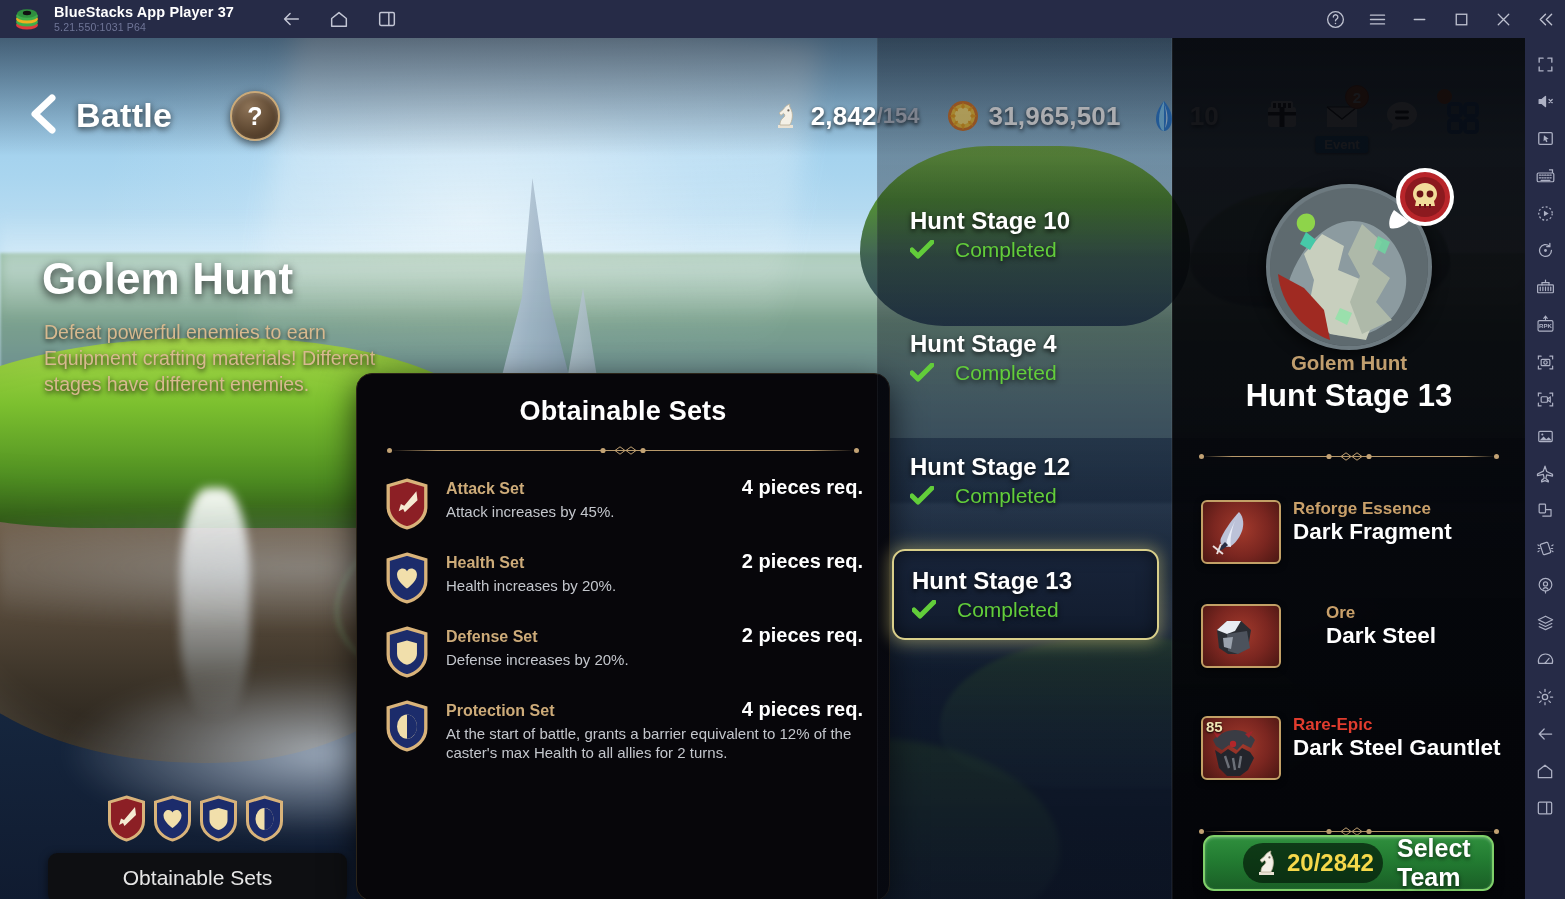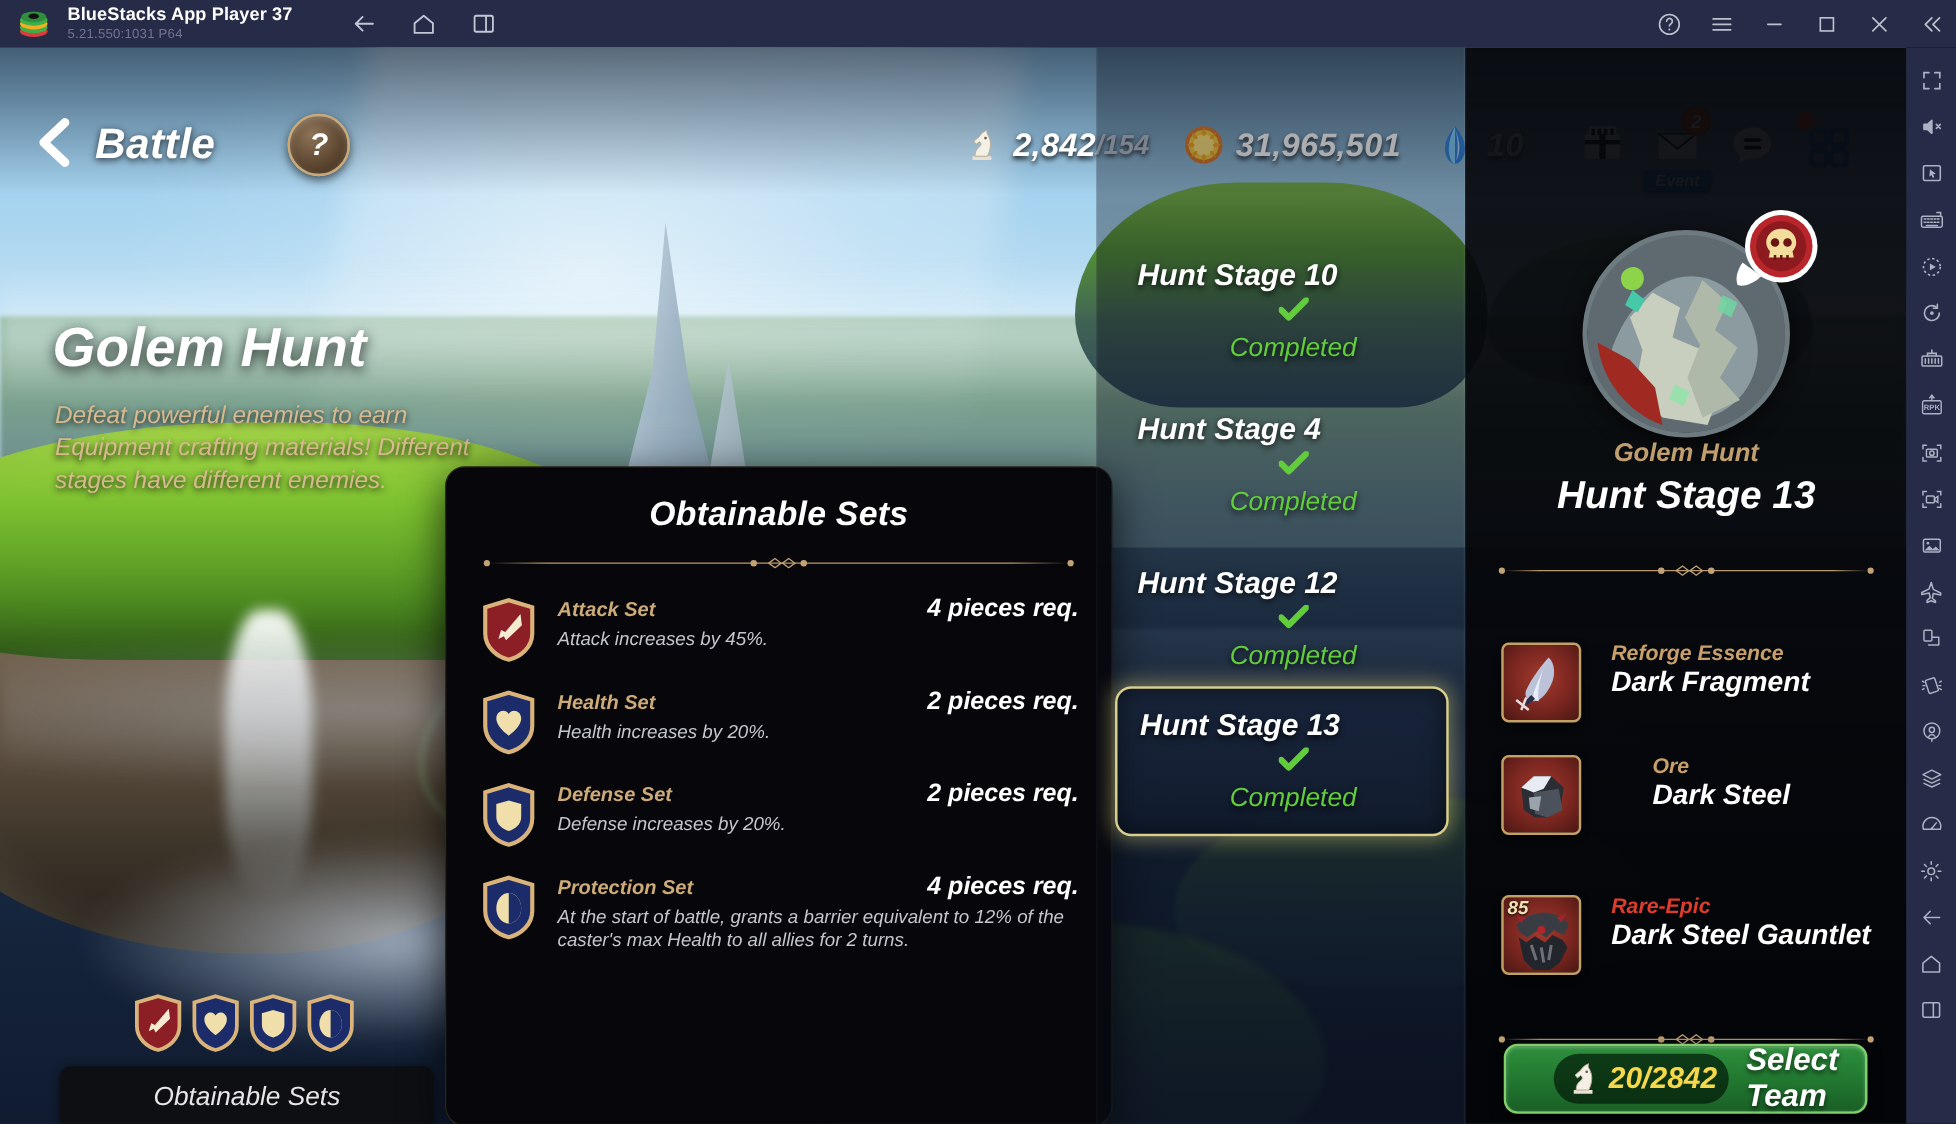--- a/index.html
+++ b/index.html
@@ -26,21 +26,21 @@
     position:absolute; right:0; top:38px; width:40px; height:861px;
     background:#262b47; display:flex; flex-direction:column; align-items:center;
     padding-top:8px; gap:0px;
   }
   .sb-item{ width:40px; height:37.2px; display:flex; align-items:center; justify-content:center; cursor:pointer; }
   .sb-item svg{ opacity:.80; }
 
   
   .game{
     position:absolute; left:0; top:38px; width:1525px; height:861px;
-    overflow:hidden; background:#14532d;font-style:italic;
+    overflow:hidden; background:#701a75;
   }
   
   .scene{ position:absolute; inset:0; }
   .sky{
     position:absolute; inset:0;
     background:
       radial-gradient(ellipse 520px 320px at 470px 180px, rgba(255,255,255,.55) 0%, rgba(216,238,255,.18) 45%, rgba(0,0,0,0) 72%),
       linear-gradient(180deg,#8fc4e8 0%, #a9d5ef 16%, #cfe7f5 30%, #9fc0d8 48%, #3f5f80 70%, #1b2b44 88%, #13203a 100%);
   }
   .sunbeam{
@@ -242,22 +242,22 @@
     background:linear-gradient(180deg, rgba(8,12,22,.32), rgba(8,12,22,.52));
     border-left:1px solid rgba(255,255,255,.05);
     border-right:1px solid rgba(255,255,255,.05);
     overflow:hidden;
   }
   .stage-item{
     position:absolute; left:14px; width:267px; padding:12px 0 12px 18px; cursor:pointer;
   }
   .stage-item .sname{ color:#fff; font-size:24px; font-weight:bold; text-shadow:0 2px 5px rgba(0,0,0,.8);}
   .stage-item .sstat{
-    display:flex; align-items:center; gap:9px; margin-top:3px;
-    color:#62cd3a; font-size:21px; font-weight:500; text-shadow:0 2px 5px rgba(0,0,0,.8);flex-direction:column;
+    display:flex; align-items:center; gap:21px; margin-top:3px;
+    color:#62cd3a; font-size:21px; font-weight:500; text-shadow:0 2px 5px rgba(0,0,0,.8);
   }
   .stage-item.selected{
     background:linear-gradient(180deg, rgba(24,36,58,.94), rgba(16,26,44,.94));
     border:2px solid #d9cf8a; border-radius:13px;
     box-shadow:0 0 16px 3px rgba(214,204,120,.45), inset 0 0 18px rgba(0,0,0,.5);
     padding:16px 0 16px 18px;
   }
 
   
   .detail{
@@ -285,22 +285,22 @@
   }
   .detail-div{ position:absolute; left:22px; right:22px; top:395px; }
   .rewards-label{
     position:absolute; left:0; right:0; top:420px; text-align:center;
     color:#c9ccd2; font-size:21px; font-weight:500;
   }
   .reward{
     position:absolute; left:28px; display:flex; align-items:flex-start;
   }
   .r-tile{
-    width:64px; height:64px; flex:0 0 auto; border-radius:6px; position:relative;
-    border:2px solid #c2a066; overflow:hidden; margin-right:24px;
+    width:80px; height:64px; flex:0 0 auto; border-radius:6px; position:relative;
+    border:2px solid #c2a066; overflow:hidden; margin-right:12px;
     background:radial-gradient(circle at 50% 45%, #a33a2c 0%, #7a2620 55%, #4b1713 100%);
     box-shadow:0 2px 6px rgba(0,0,0,.6);
   }
   .r-grade{ font-size:17px; font-weight:bold; line-height:1.05; }
   .r-name{ color:#fff; font-size:22.5px; font-weight:bold; line-height:1.15; margin-top:1px;}
   .r-lvl{
     position:absolute; left:3px; top:0px; color:#f0e4b4; font-size:15px; font-weight:bold;
     text-shadow:0 1px 2px #000; z-index:3;
   }
   .detail-div2{ position:absolute; left:22px; right:22px; top:770px; }
@@ -707,21 +707,21 @@
         <svg width="46" height="9" viewBox="0 0 46 9">
           <circle cx="3" cy="4.5" r="2.6" fill="#c2a274"></circle>
             <circle cx="43" cy="4.5" r="2.6" fill="#c2a274"></circle>
           <path d="M15 4.5L20 .8l5 3.7-5 3.7z" fill="none" stroke="#c2a274" stroke-width="1"></path>
           <path d="M26 4.5L31 .8l5 3.7-5 3.7z" fill="none" stroke="#c2a274" stroke-width="1"></path>
         </svg>
       </div>
     </div>
 
 
-    <div class="reward" style="top:476px;">
+    <div class="reward" style="top:462px;">
       <span class="r-tile">
         <svg width="60" height="60" viewBox="0 0 60 60">
           <path d="M36 10c-5 5-14 17-18 26-2 5 1 9 6 9 6 0 12-8 15-16 2-6 2-14-3-19z" fill="#bcc2d8"></path>
           <path d="M36 10c-3 7-9 19-12 28-1 4 1 7 4 7-2-10 3-26 8-35z" fill="#e8ecf8"></path>
           <path d="M22 40c-4 4-7 8-9 9 5 0 9-3 12-6z" fill="#2b2f45"></path>
           <path d="M10 44l10 8M14 52l4-10" stroke="#fff" stroke-width="2" opacity=".85"></path>
         </svg>
       </span>
       <div>
         <div class="r-grade" style="color:#c9a06a">Reforge Essence</div>

